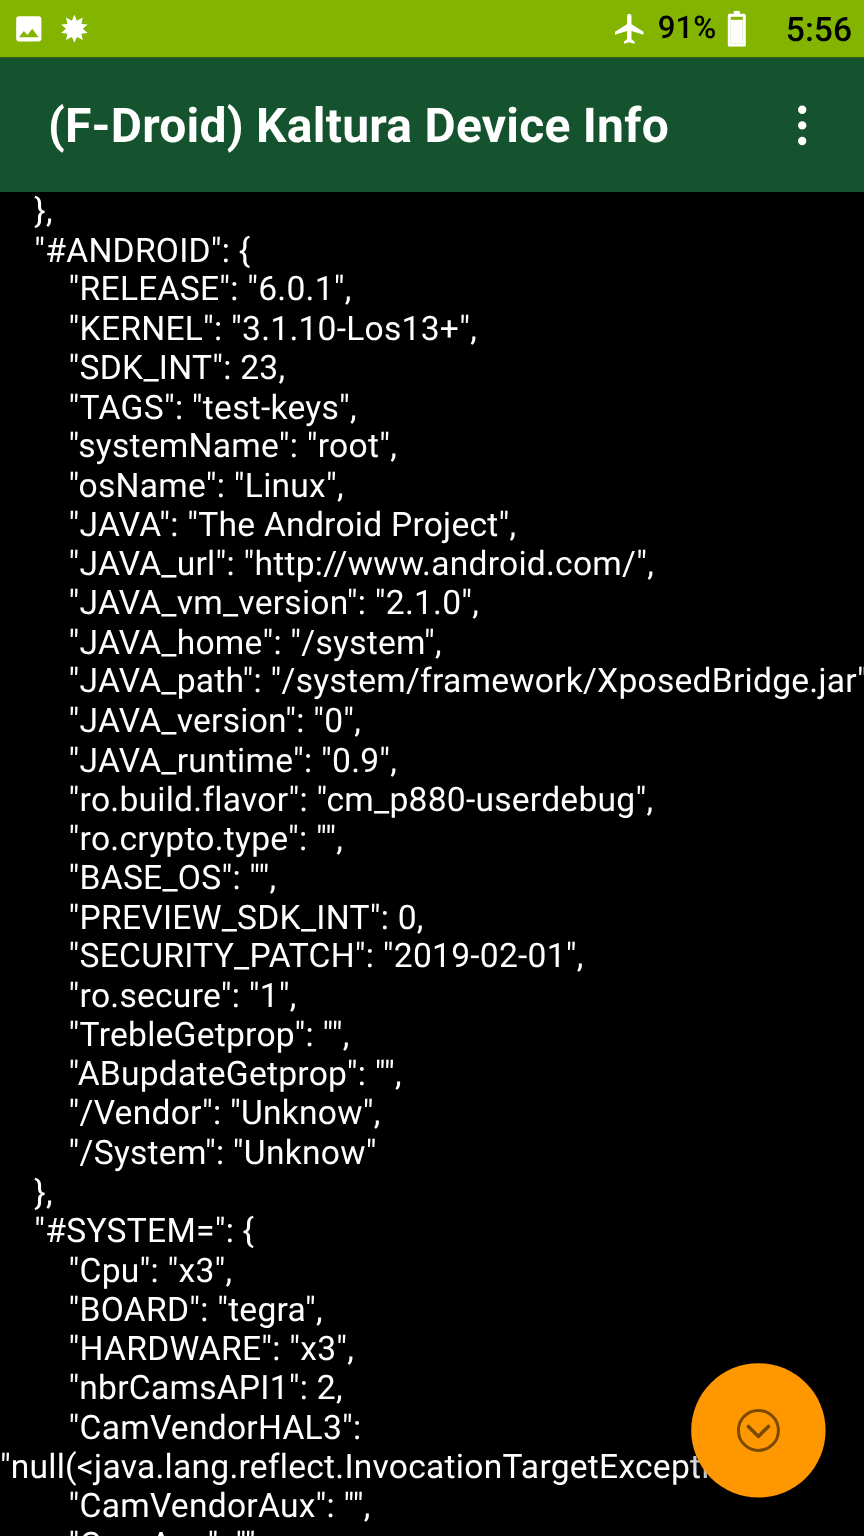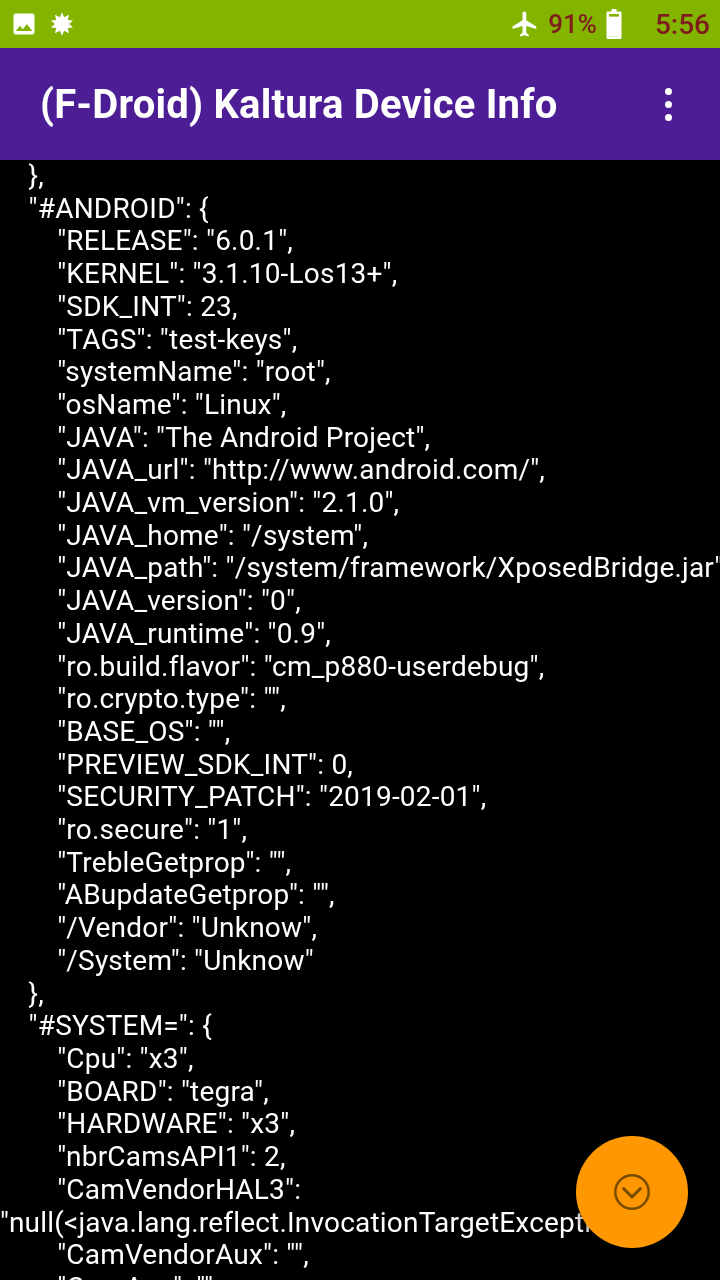--- a/index.html
+++ b/index.html
@@ -10,32 +10,32 @@
     font-family: Roboto, "Helvetica Neue", Arial, sans-serif;
     background: #000;
     color: #fff;
   }
   .status-bar {
     height: 48px;
     background: #82b400;
     display: flex;
     align-items: center;
     padding: 0 10px;
-    color: #7f1d1d;
+    color: #000000;
     font-size: 26px;
     font-weight: 500;
   }
   .status-left { display: flex; align-items: center; gap: 10px; }
   .status-right { margin-left: auto; display: flex; align-items: center; gap: 8px; }
   .status-icon { display: inline-flex; }
   .status-time { font-size: 28px; margin-left: 24px; }
   .status-batt { font-size: 26px; }
   .app-bar {
     height: 112px;
-    background: #4c1d95;
+    background: #14532d;
     display: flex;
     align-items: center;
     padding: 0 28px 0 40px;
   }
   .app-title {
     color: #fff;
     font-size: 40px;
     font-weight: 700;
     letter-spacing: 0.2px;
   }

